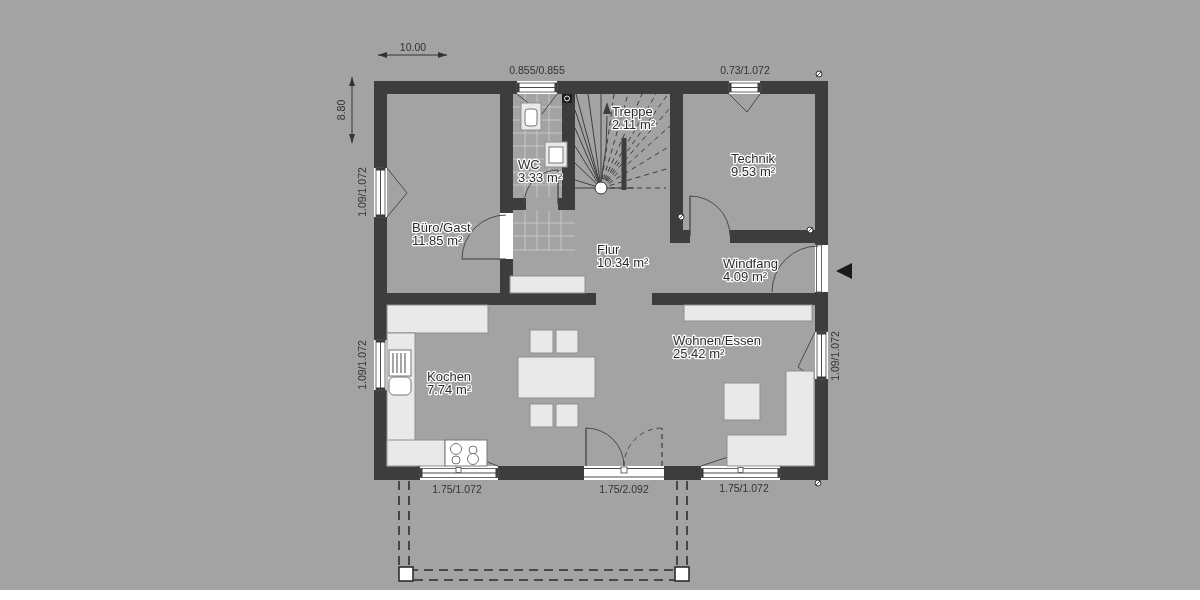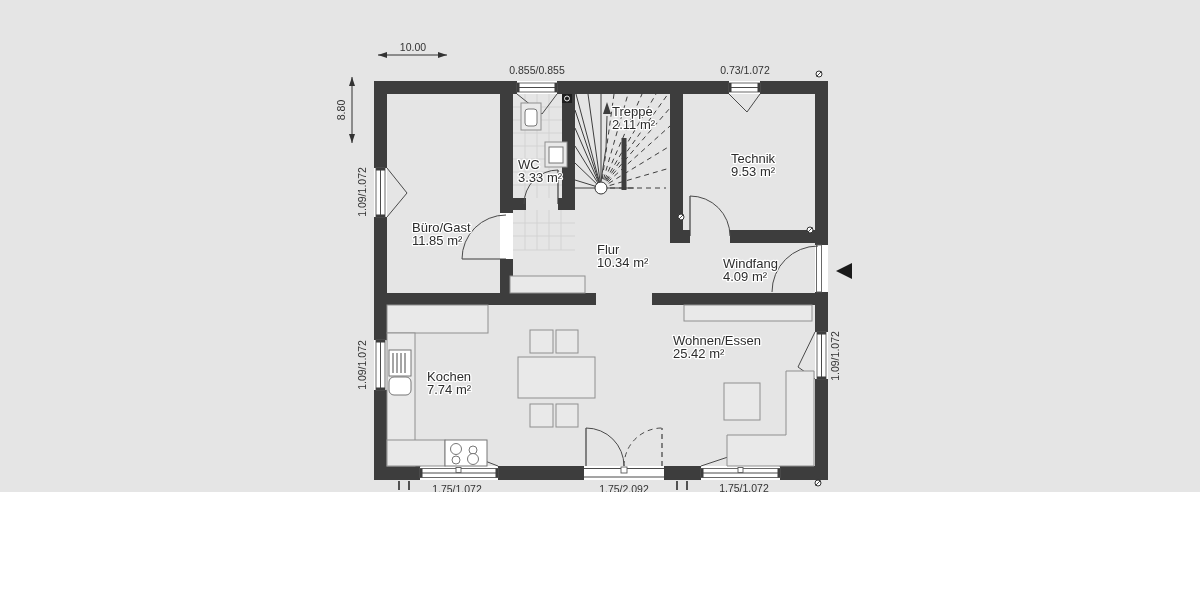--- a/index.html
+++ b/index.html
@@ -1,16 +1,16 @@
 <!DOCTYPE html>
 <html style="--wall: #3d3d3d; --furn: #e9e9e9; --furnstroke: #8f8f8f; --text: #2d2d2d;"><head>
 <meta charset="utf-8">
 <style>
   html,body{margin:0;padding:0;background:#fff;}
-  .stage{position:relative;width:1200px;height:492px;background:#e5e5e5;overflow:hidden;
+  .stage{position:relative;width:1200px;height:590px;background:#a3a3a3;overflow:hidden;
          font-family:"Liberation Sans",sans-serif;}
   svg{display:block;}
   .wall{fill:var(--wall,#3d3d3d);stroke:none;}
   .open{fill:#ffffff;}
   .winframe{fill:#ffffff;stroke:#5a5a5a;stroke-width:0.9;}
   .wincap{fill:var(--wall,#3d3d3d);}
   .thin{stroke:#4a4a4a;stroke-width:1;fill:none;}
   .leaf{stroke:#3d3d3d;stroke-width:1.2;fill:none;}
   .arc{stroke:#4a4a4a;stroke-width:1;fill:none;}
   .dashed{stroke-dasharray:5 4;}

